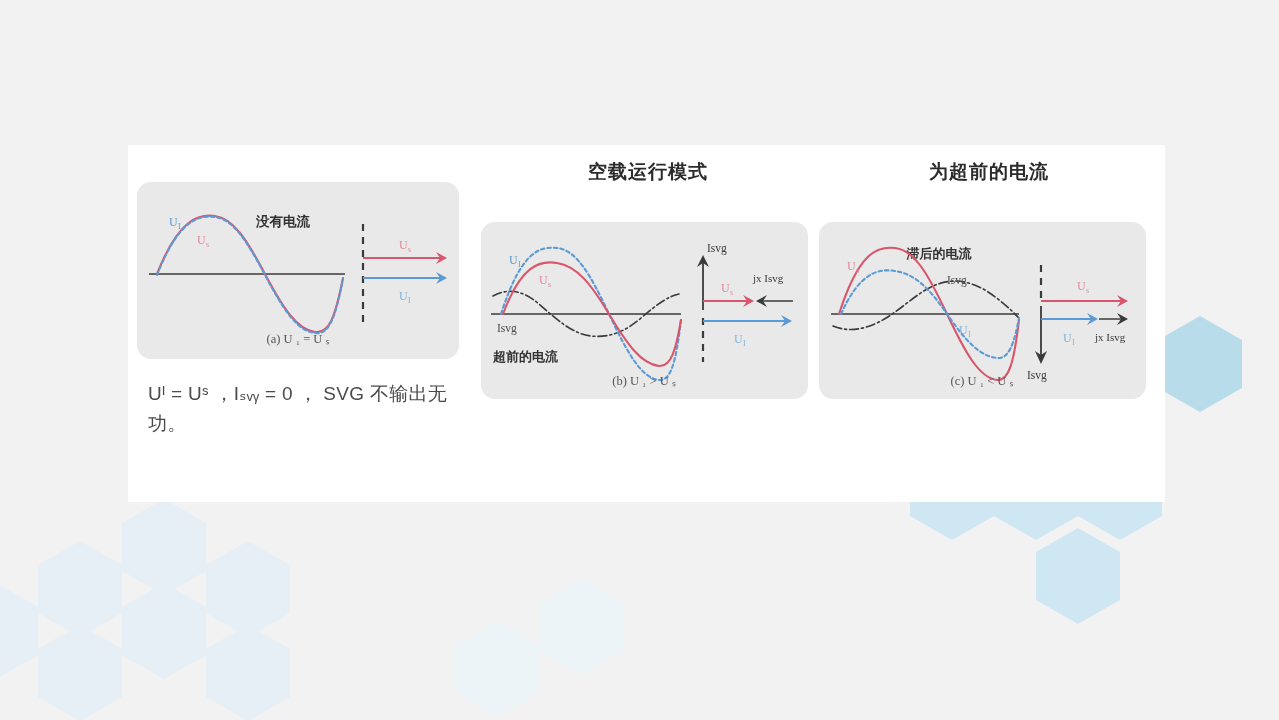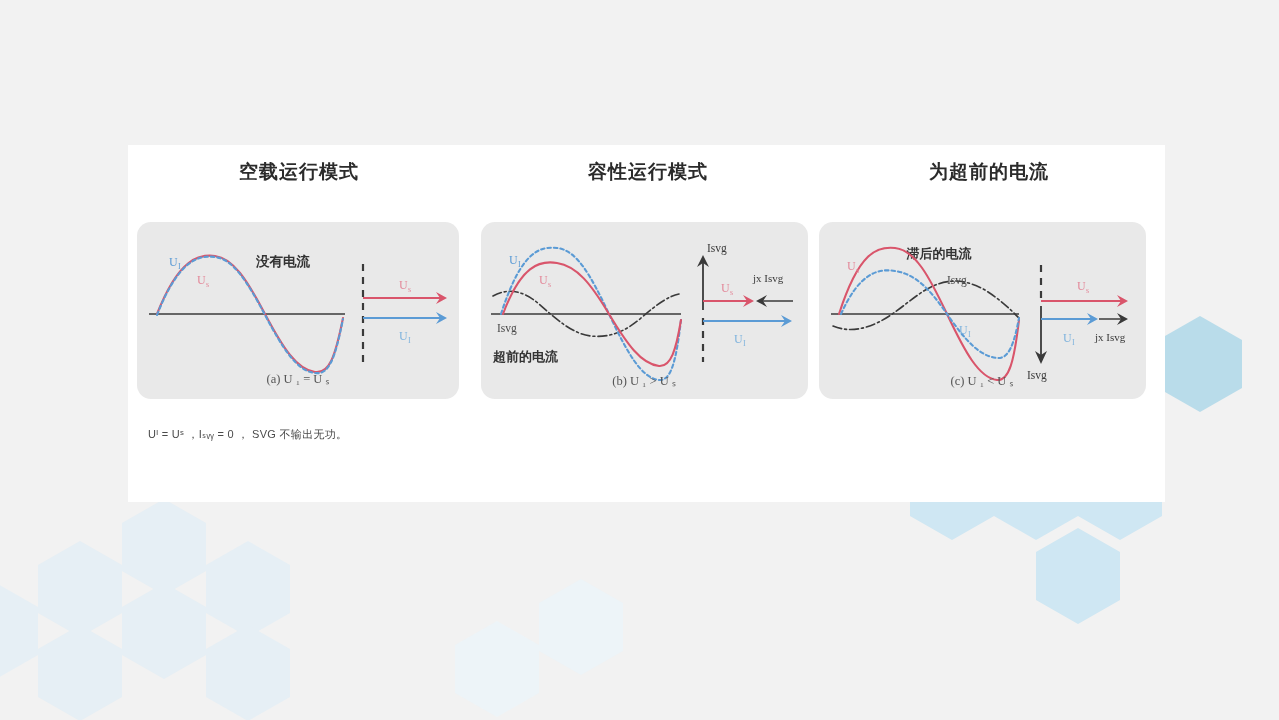--- a/index.html
+++ b/index.html
@@ -72,21 +72,21 @@
     overflow: hidden;
   }
   .panel-1 .figure-box { width: 322px; margin-left: 0px; }
   .panel-2 .figure-box { width: 327px; margin-left: 0px; }
   .panel-3 .figure-box { width: 327px; margin-left: 0px; text-align: center; }
 
   .figure-box svg { display: block; }
 
   .panel-caption {
     margin-top: 20px;
-    font-size: 11px;
+    font-size: 19px;
     line-height: 30px;
     color: #4a4a4a;
     letter-spacing: 0.3px;
     white-space: pre-line;
   }
   .panel-1 .panel-caption { margin-left: 11px; }
   .panel-2 .panel-caption { margin-left: 10px; margin-right: 8px; }
   .panel-3 .panel-caption { margin-left: 10px; margin-right: 6px; }
 </style>
 </head>
@@ -118,21 +118,20 @@
   </g>
 
   <g fill="#b9dcea">
     <polygon points="1158,340 1200,316 1242,340 1242,388 1200,412 1158,388"></polygon>
   </g>
 </svg>
 
 <div id="card">
 
   <div class="panel panel-1">
-    <div class="panel-title">空载运行模式</div>
 
     <div class="figure-box">
       <svg viewBox="0 0 322 177" width="322" height="177">
 
         <text x="146" y="44" font-family="'Liberation Sans',sans-serif" font-size="13.5" font-weight="bold" fill="#333" text-anchor="middle">没有电流</text>
 
         <line x1="12" y1="92" x2="208" y2="92" stroke="#3a3a3a" stroke-width="1.6"></line>
 
         <path d="M 20 92 C 42 36 62 32 78 34 C 96 36 110 58 128 92 C 146 126 160 148 178 150 C 192 152 198 136 206 96" fill="none" stroke="#d9556b" stroke-width="2.1" stroke-linecap="round"></path>
 
@@ -156,21 +155,21 @@
         <text x="271" y="121" font-family="'Liberation Serif',serif" font-size="8" fill="#7fb3dd">I</text>
 
         <text x="161" y="161" font-family="'Liberation Serif',serif" font-size="12.5" fill="#555" text-anchor="middle">(a)  U ₁ = U ₛ</text>
       </svg>
     </div>
 
     <div class="panel-caption">Uᴵ = Uˢ ，Iₛᵥᵧ = 0 ， SVG 不输出无功。</div>
   </div>
 
   <div class="panel panel-2">
-    <div class="panel-title">容性运行模式</div>
+    <div class="panel-title">空载运行模式</div>
 
     <div class="figure-box">
       <svg viewBox="0 0 327 177" width="327" height="177">
 
         <line x1="10" y1="92" x2="200" y2="92" stroke="#3a3a3a" stroke-width="1.6"></line>
 
         <path d="M 12 74 C 26 66 42 68 58 82 C 76 98 92 112 110 114 C 128 116 144 110 160 96 C 176 82 188 74 198 72" fill="none" stroke="#3a3a3a" stroke-width="1.6" stroke-dasharray="9 3 2 3" stroke-linecap="round"></path>
 
         <path d="M 20 92 C 40 30 58 24 76 26 C 96 28 110 54 128 92 C 146 130 160 156 178 158 C 190 159 195 140 200 98" fill="none" stroke="#5b9bd5" stroke-width="2.1" stroke-dasharray="3.5 3" stroke-linecap="round"></path>
 

